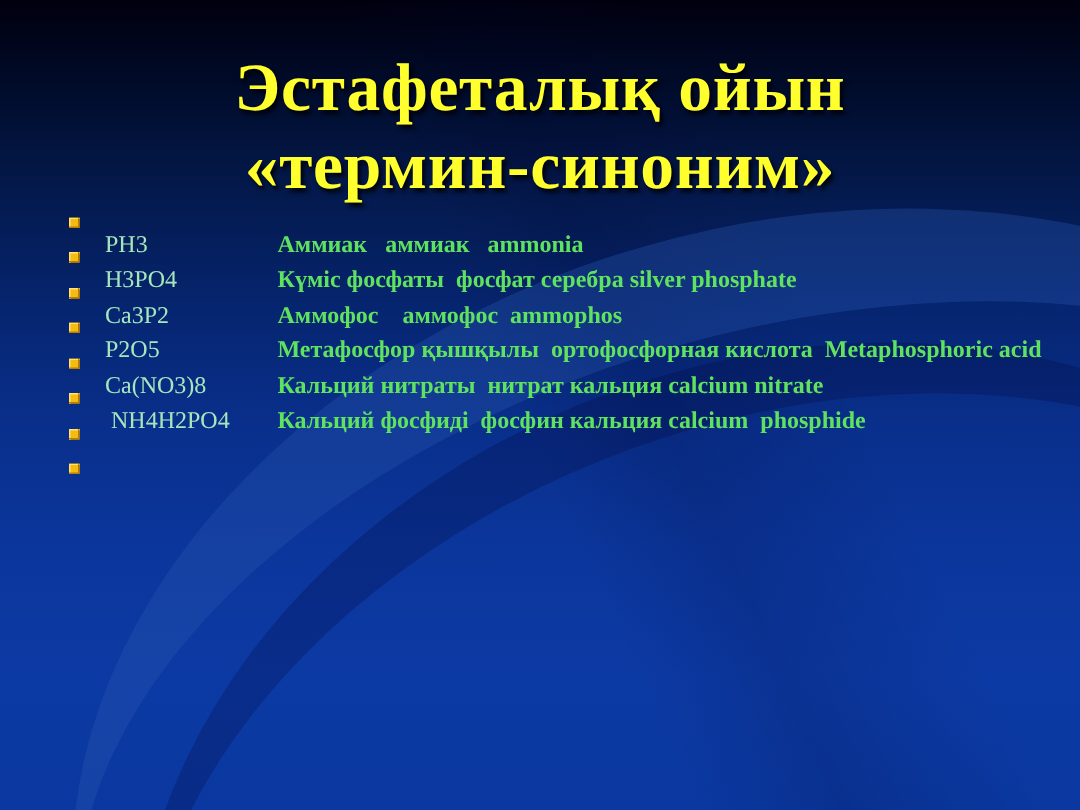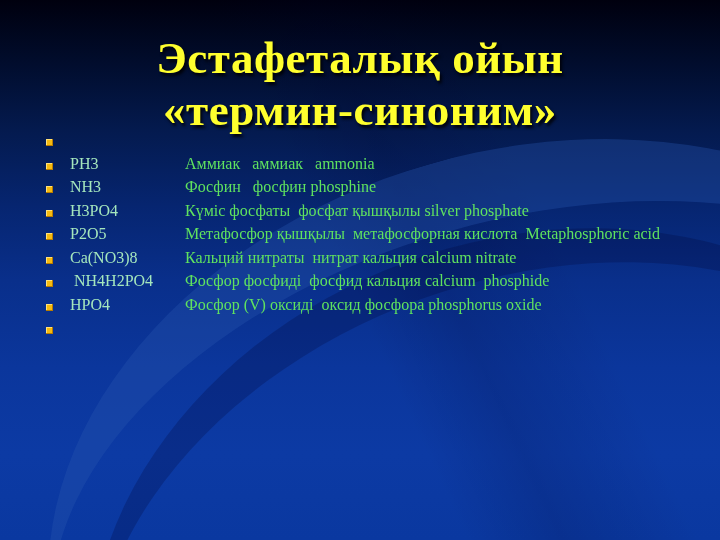--- a/index.html
+++ b/index.html
@@ -47,21 +47,21 @@
     line-height:52px;
     text-shadow:2px 3px 3px rgba(0,0,5,0.9);
     letter-spacing:0.5px;
     margin-top:12px;
   }
   .list{
     position:absolute;top:128px;left:46px;right:8px;
   }
   .row{
     display:flex;
-    align-items:center;
+    align-items:flex-end;
     height:23.5px;
     white-space:pre;
   }
   .bullet{
     flex:0 0 auto;
     width:7px;height:7px;
     margin-top:6px;
     margin-right:17px;
     background:#f6bb11;
     box-shadow:inset -1px -1px 0 #b97d00, inset 1px 1px 0 #ffe27a;
@@ -71,21 +71,21 @@
     font-size:16px;
     line-height:23.5px;
     color:#a5e7bd;
     white-space:pre;
     overflow:hidden;
   }
   .terms{
     flex:1 1 auto;
     font-size:16px;
     line-height:23.5px;
-    font-weight:400;
+    font-weight:700;
     color:#5fe25f;
     white-space:pre;
     overflow:hidden;
   }
 </style>
 </head>
 <body>
 
 <div class="slide">
   <div class="sheen"></div>
@@ -103,45 +103,40 @@
       <span class="formula"></span>
       <span class="terms"></span>
     </div>
     <div class="row">
       <span class="bullet"></span>
       <span class="formula">PH3</span>
       <span class="terms">Аммиак   аммиак   ammonia</span>
     </div>
     <div class="row">
       <span class="bullet"></span>
-      <span class="formula">NH3</span>
-      <span class="terms">Фосфин   фосфин phosphine</span>
+      <span class="formula">H3PO4</span>
+      <span class="terms">Күміс фосфаты  фосфат серебра silver phosphate</span>
     </div>
     <div class="row">
       <span class="bullet"></span>
-      <span class="formula">H3PO4</span>
-      <span class="terms">Күміс фосфаты  фосфат қышқылы silver phosphate</span>
+      <span class="formula">Ca3P2</span>
+      <span class="terms">Аммофос    аммофос  ammophos</span>
     </div>
     <div class="row">
       <span class="bullet"></span>
       <span class="formula">P2O5</span>
-      <span class="terms">Метафосфор қышқылы  метафосфорная кислота  Metaphosphoric acid</span>
+      <span class="terms">Метафосфор қышқылы  ортофосфорная кислота  Metaphosphoric acid</span>
     </div>
     <div class="row">
       <span class="bullet"></span>
       <span class="formula">Ca(NO3)8</span>
       <span class="terms">Кальций нитраты  нитрат кальция calcium nitrate</span>
     </div>
     <div class="row">
       <span class="bullet"></span>
       <span class="formula"> NH4H2PO4</span>
-      <span class="terms">Фосфор фосфиді  фосфид кальция calcium  phosphide</span>
-    </div>
-    <div class="row">
-      <span class="bullet"></span>
-      <span class="formula">HPO4</span>
-      <span class="terms">Фосфор (V) оксиді  оксид фосфора phosphorus oxide</span>
+      <span class="terms">Кальций фосфиді  фосфин кальция calcium  phosphide</span>
     </div>
     <div class="row">
       <span class="bullet"></span>
     </div>
   </div>
 </div>
 
 </body></html>

